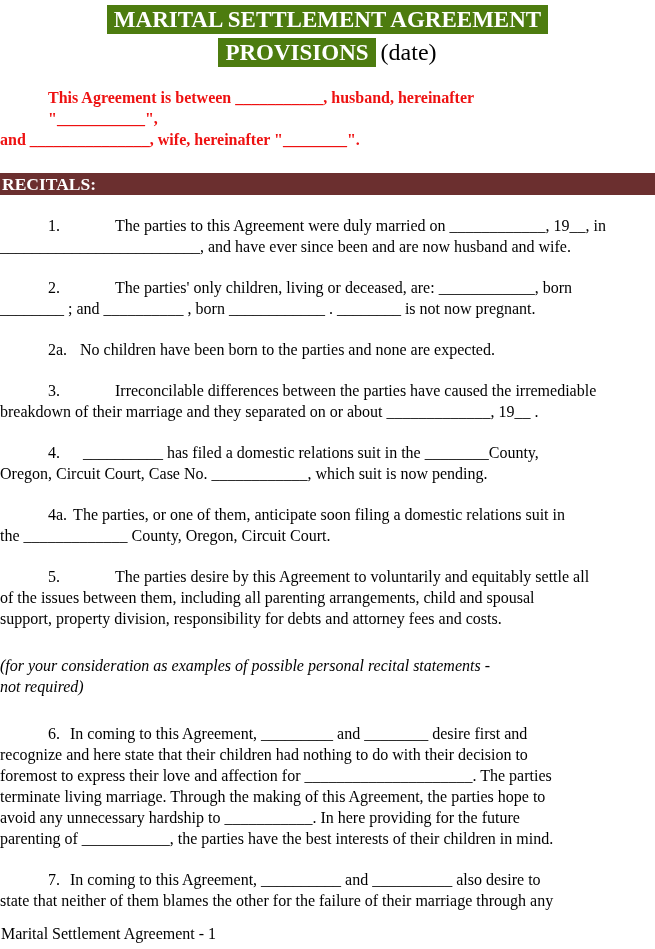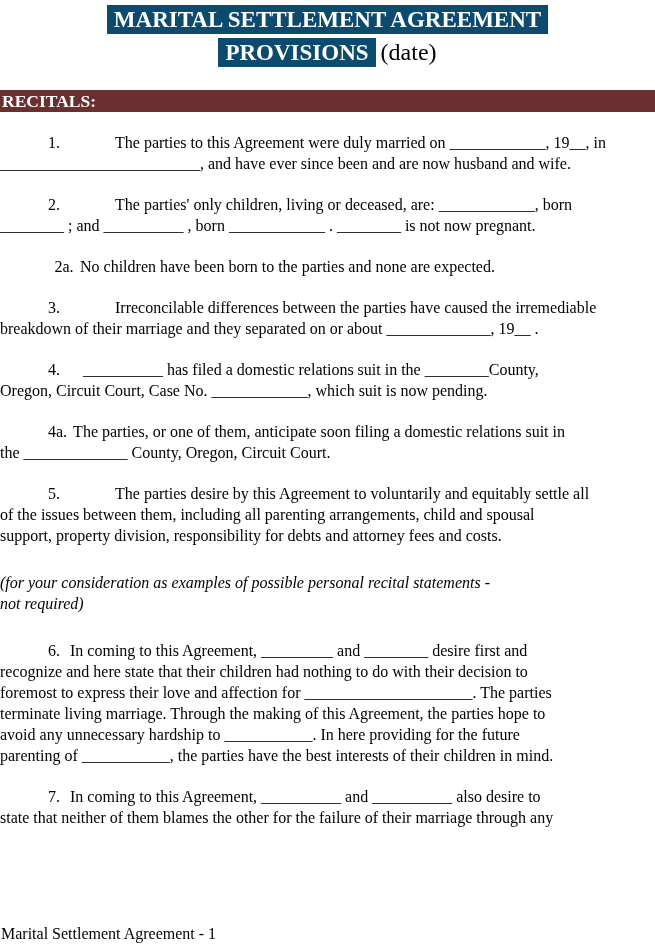--- a/index.html
+++ b/index.html
@@ -5,56 +5,61 @@
   html,body { margin:0; padding:0; background:#ffffff; }
   .page {
     position:relative; width:655px; height:949px; overflow:hidden;
     background:#ffffff; color:#000;
     font-family:"Liberation Serif","DejaVu Serif",serif;
     font-size:16px;
   }
   .titles { text-align:center; padding-top:5px; }
   .title-row { margin-bottom:4px; }
   .hl {
-    display:inline-block; background:#0c4a6e; color:#ffffff;
+    display:inline-block; background:#4d7c0f; color:#ffffff;
     font-weight:bold; font-size:23px; line-height:27px; padding:1px 7px;
   }
   .date-note { font-size:24px; color:#000; margin-left:5px; }
   .intro { margin-top:20px; color:#EE1111; font-weight:bold; }
   .line { display:block; line-height:21px; white-space:nowrap; }
   .ind48 { padding-left:48px; }
   .recitals-bar {
     margin-top:23px; background:#6B2F2F; color:#ffffff; font-weight:bold;
     font-size:17.5px; line-height:22px; height:22px; padding-left:2px;
   }
   .rp { margin:20px 0 0 0; }
   .mt26 { margin-top:26px; }
   .num { display:inline-block; margin-left:48px; }
   .num-tab   { width:67px; }
-  .num-tab2a { width:32px;text-align:center; }
+  .num-tab2a { width:32px; }
   .num-tab4  { width:35px; }
   .num-run   { padding-right:6px; }
   .num-run2  { padding-right:10px; }
   .note { margin-top:26px; font-style:italic; }
   .footer { position:absolute; left:1px; bottom:5px; line-height:21px;text-align:right; }
 </style>
 </head>
 <body>
 
 <div class="page">
 
   <div class="titles">
     <div class="title-row">
       <span class="hl">MARITAL SETTLEMENT AGREEMENT</span>
     </div>
     <div class="title-row">
       <span class="hl">PROVISIONS</span><span class="date-note">(date)</span>
     </div>
   </div>
 
+  <div class="intro">
+    <span class="line ind48">This Agreement is between ___________, husband, hereinafter</span>
+    <span class="line ind48">"___________",</span>
+    <span class="line">and _______________, wife, hereinafter "________".</span>
+  </div>
 
   <div class="recitals-bar">RECITALS:</div>
 
   <p class="rp">
     <span class="line"><span class="num num-tab">1.</span><span>The parties to this Agreement were duly married on ____________, 19__, in</span></span>
     <span class="line">_________________________, and have ever since been and are now husband and wife.</span>
   </p>
 
   <p class="rp">
     <span class="line"><span class="num num-tab">2.</span><span>The parties' only children, living or deceased, are: ____________, born</span></span>

